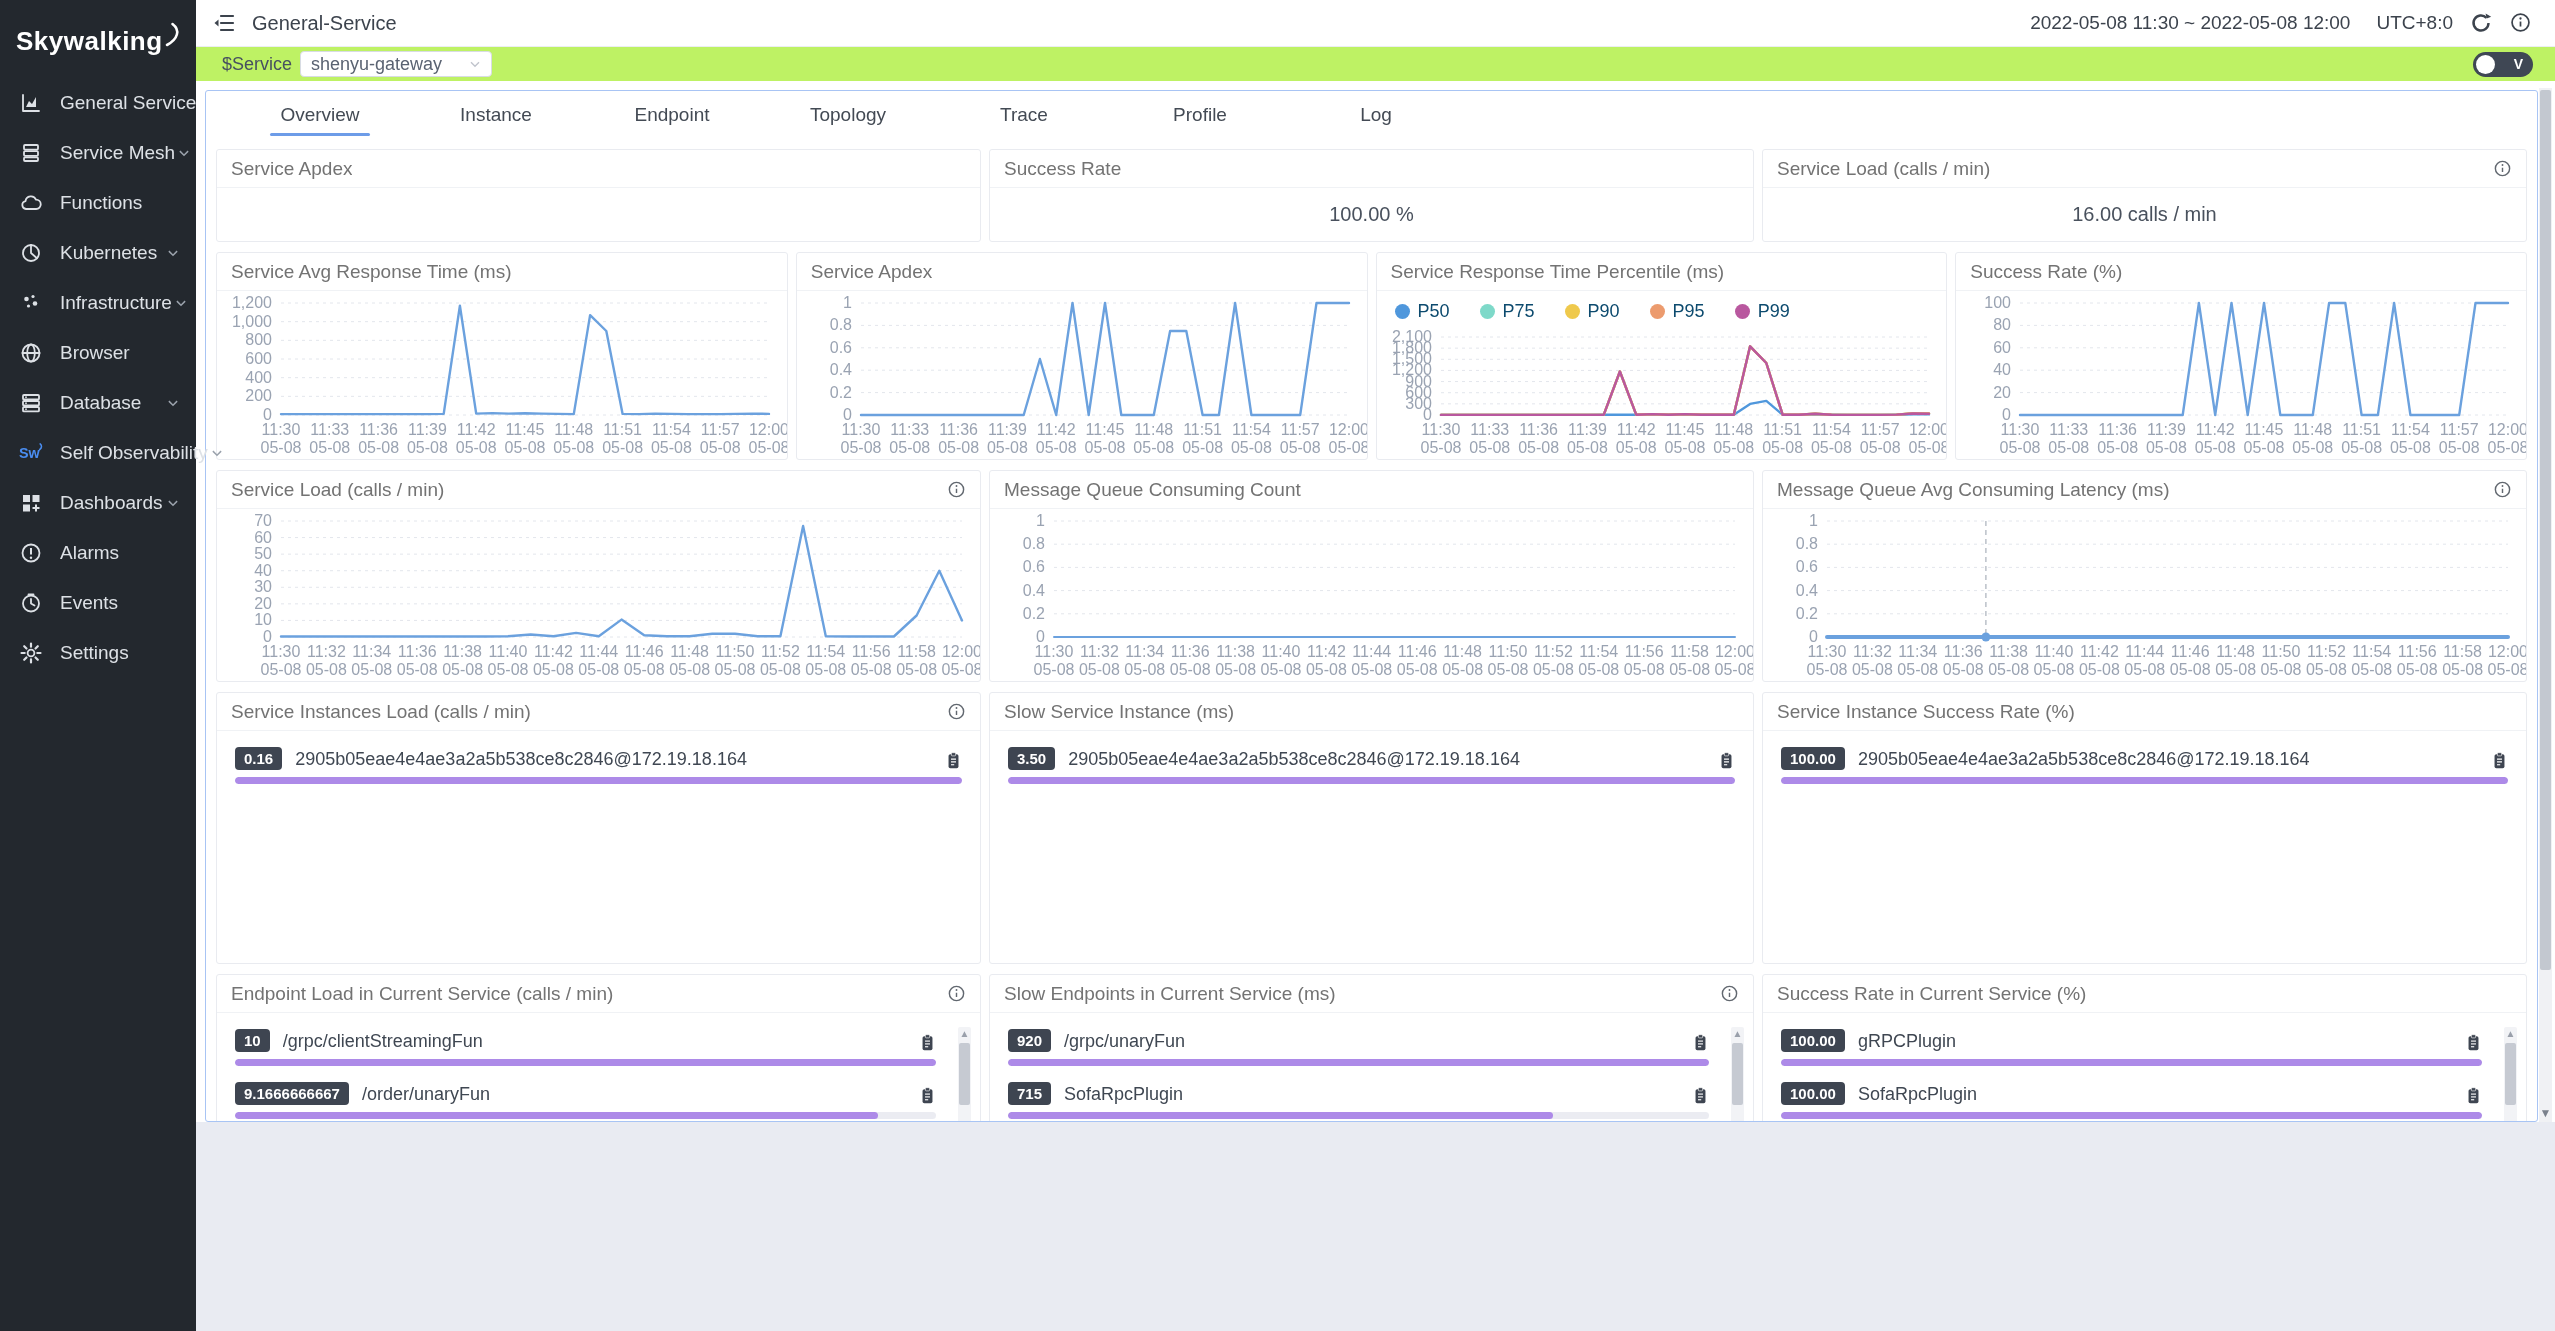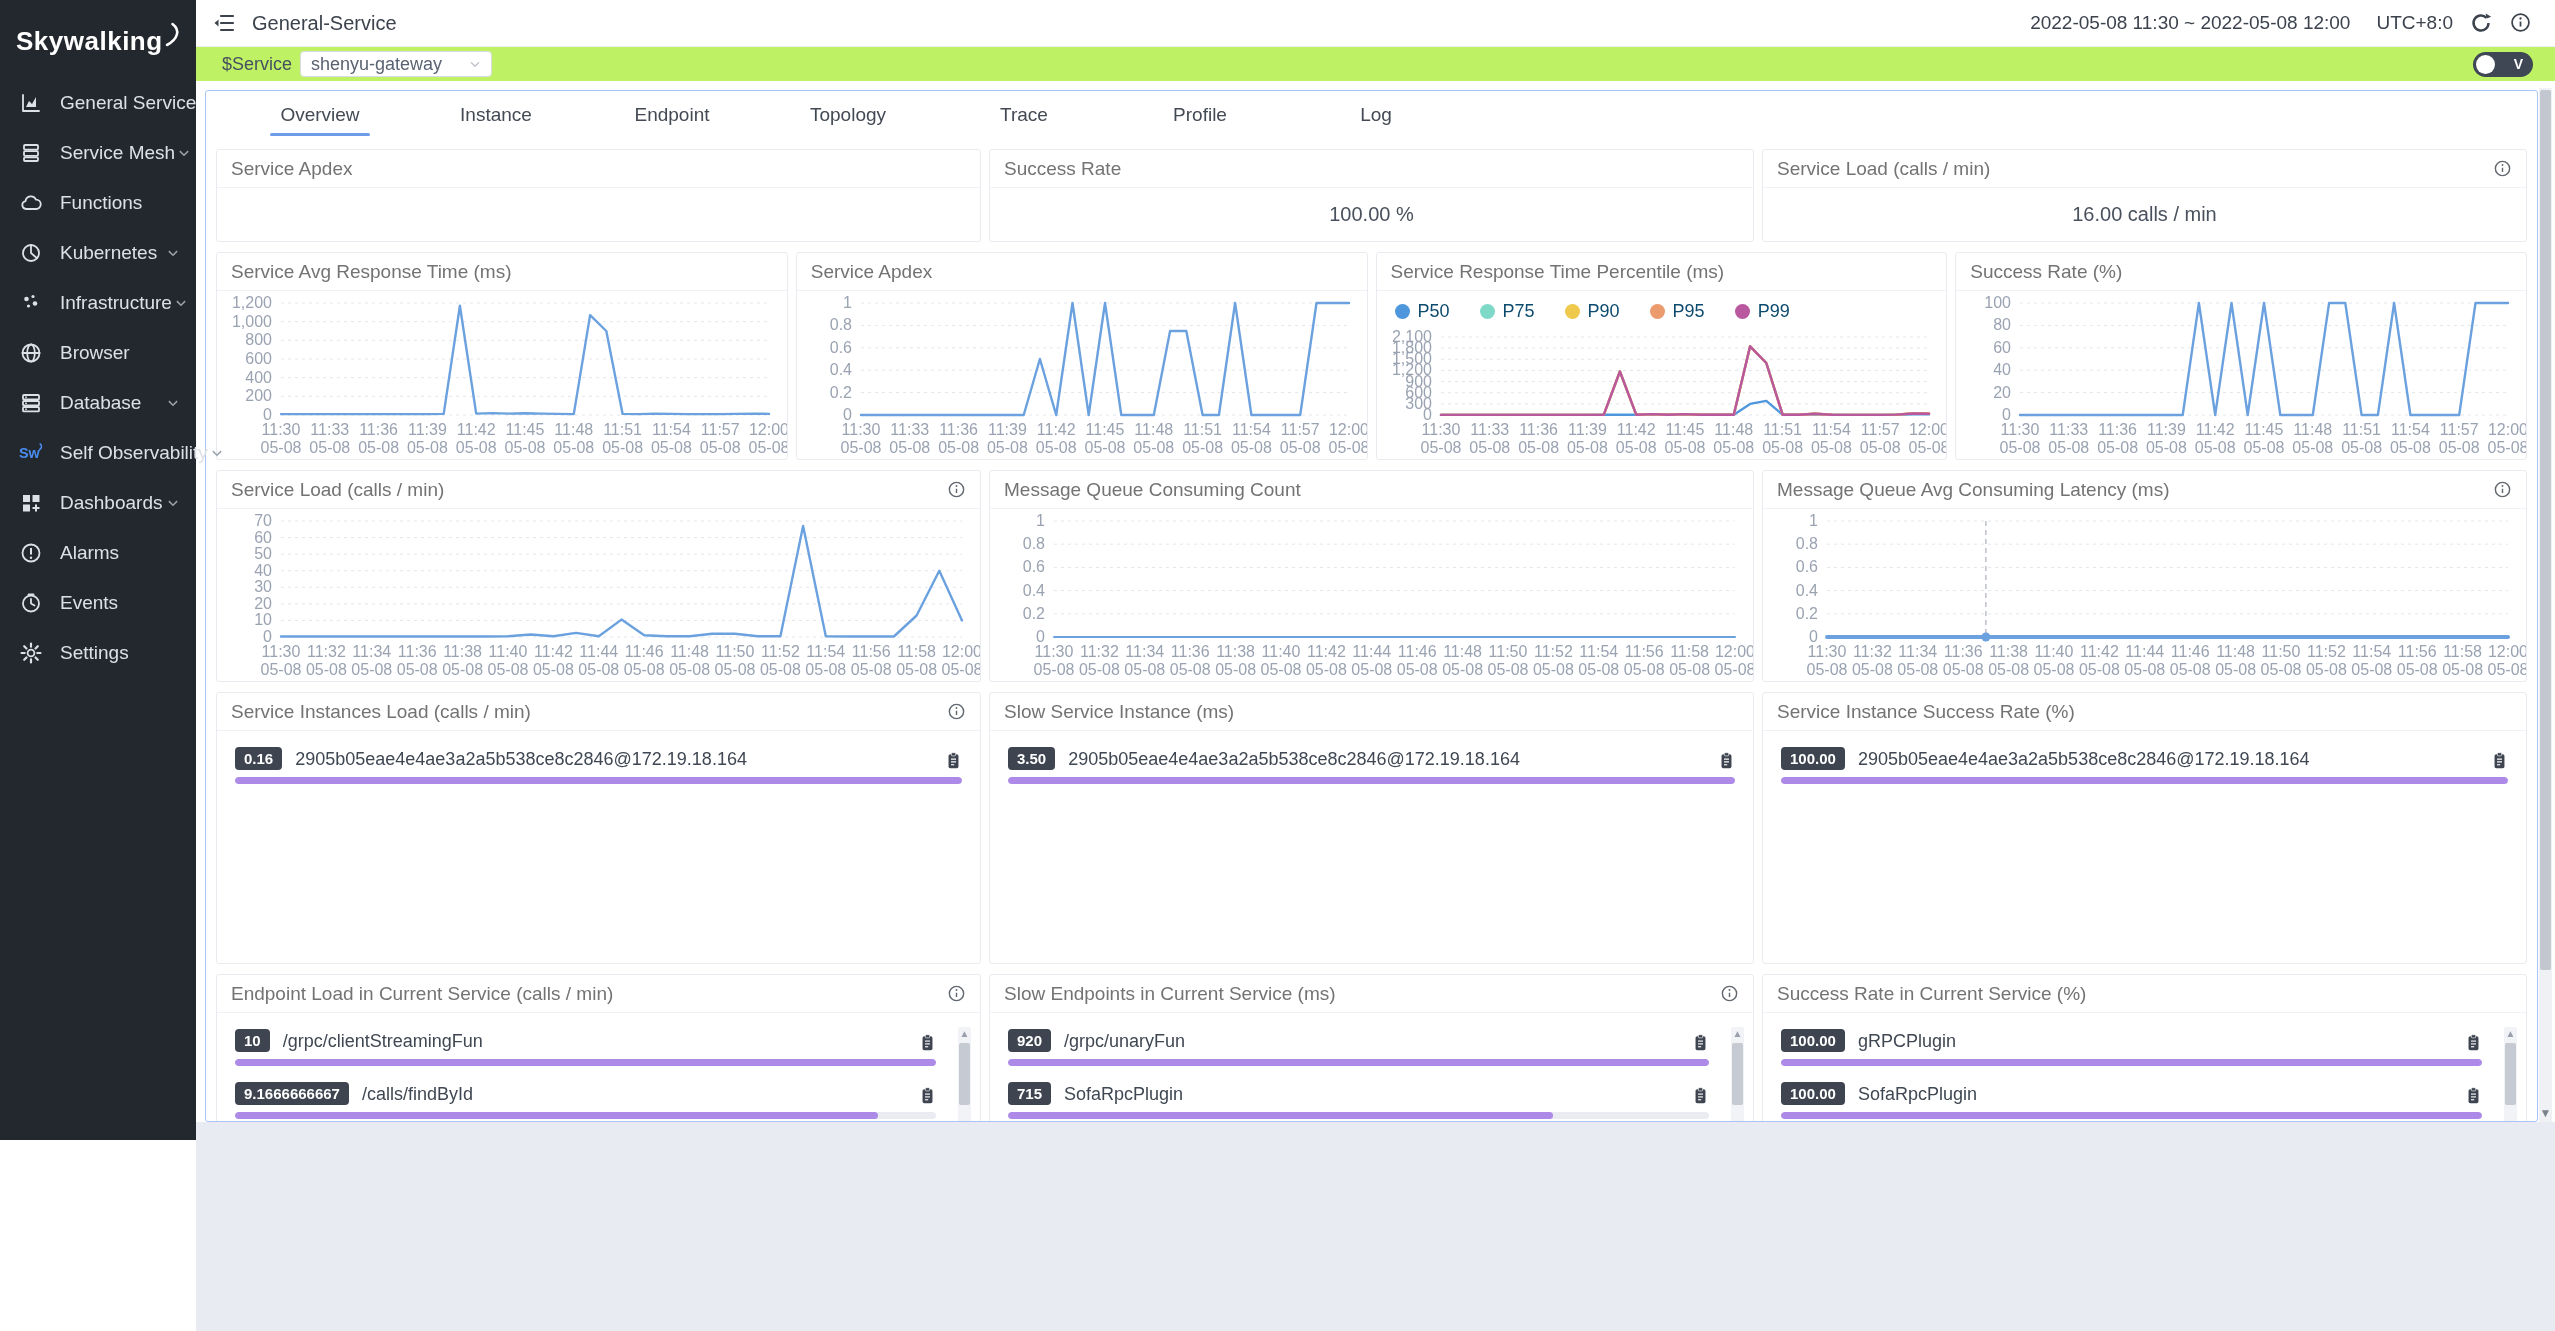--- a/index.html
+++ b/index.html
@@ -1,21 +1,21 @@
 <!DOCTYPE html>
 <html><head>
 <meta charset="utf-8">
 <style>
   * { margin:0; padding:0; box-sizing:border-box; }
   html,body { width:2555px; height:1331px; overflow:hidden; }
   body { font-family:"Liberation Sans", sans-serif; background:#ffffff; position:relative; }
   .page { position:relative; width:2555px; height:1331px; overflow:hidden; background:#fff; }
 
   
-  .sidebar { position:absolute; left:0; top:0; width:196px; height:1140px; background:#23282e; z-index:5; }
+  .sidebar { position:absolute; left:0; top:0; width:196px; height:1331px; background:#23282e; z-index:5; }
   .logo { display:flex; align-items:flex-start; padding:26px 0 0 16px; height:64px; cursor:pointer; }
   .logo-text { color:#fff; font-size:26px; font-weight:bold; letter-spacing:0.5px; }
   .logo-swoosh { margin-left:2px; margin-top:-4px; }
   .side-items { margin-top:14px; }
   .side-item { display:flex; align-items:center; height:50px; padding:0 14px 0 18px; cursor:pointer; }
   .side-icon { width:26px; height:24px; display:inline-flex; align-items:center; justify-content:center; flex:none; }
   .side-label { color:#dde1e6; font-size:19px; margin-left:16px; flex:1; white-space:nowrap; }
   .side-chevron { width:18px; height:18px; display:inline-flex; }
 
   
@@ -834,21 +834,21 @@
                         </svg>
                       </span>
                     </div>
                     <div class="bar-track">
                       <div class="bar-fill" style="width:100%"></div>
                     </div>
                   </div>
                   <div class="list-item">
                     <div class="li-row">
                       <span class="badge">9.1666666667</span>
-                      <span class="li-name">/calls/findById</span>
+                      <span class="li-name">/order/unaryFun</span>
                       <span class="copy-ic">
                         <svg viewBox="0 0 24 26" width="17" height="19">
                           <rect x="5" y="4" width="14" height="20" rx="2.5" fill="#3e4551"></rect>
                           <rect x="9" y="2" width="6" height="4.5" rx="1" fill="#3e4551" stroke="#fff" stroke-width="0.9"></rect>
                           <line x1="8.5" y1="11" x2="15.5" y2="11" stroke="#fff" stroke-width="1.6"></line>
                           <line x1="8.5" y1="15" x2="15.5" y2="15" stroke="#fff" stroke-width="1.6"></line>
                           <line x1="8.5" y1="19" x2="13" y2="19" stroke="#fff" stroke-width="1.6"></line>
                         </svg>
                       </span>
                     </div>

